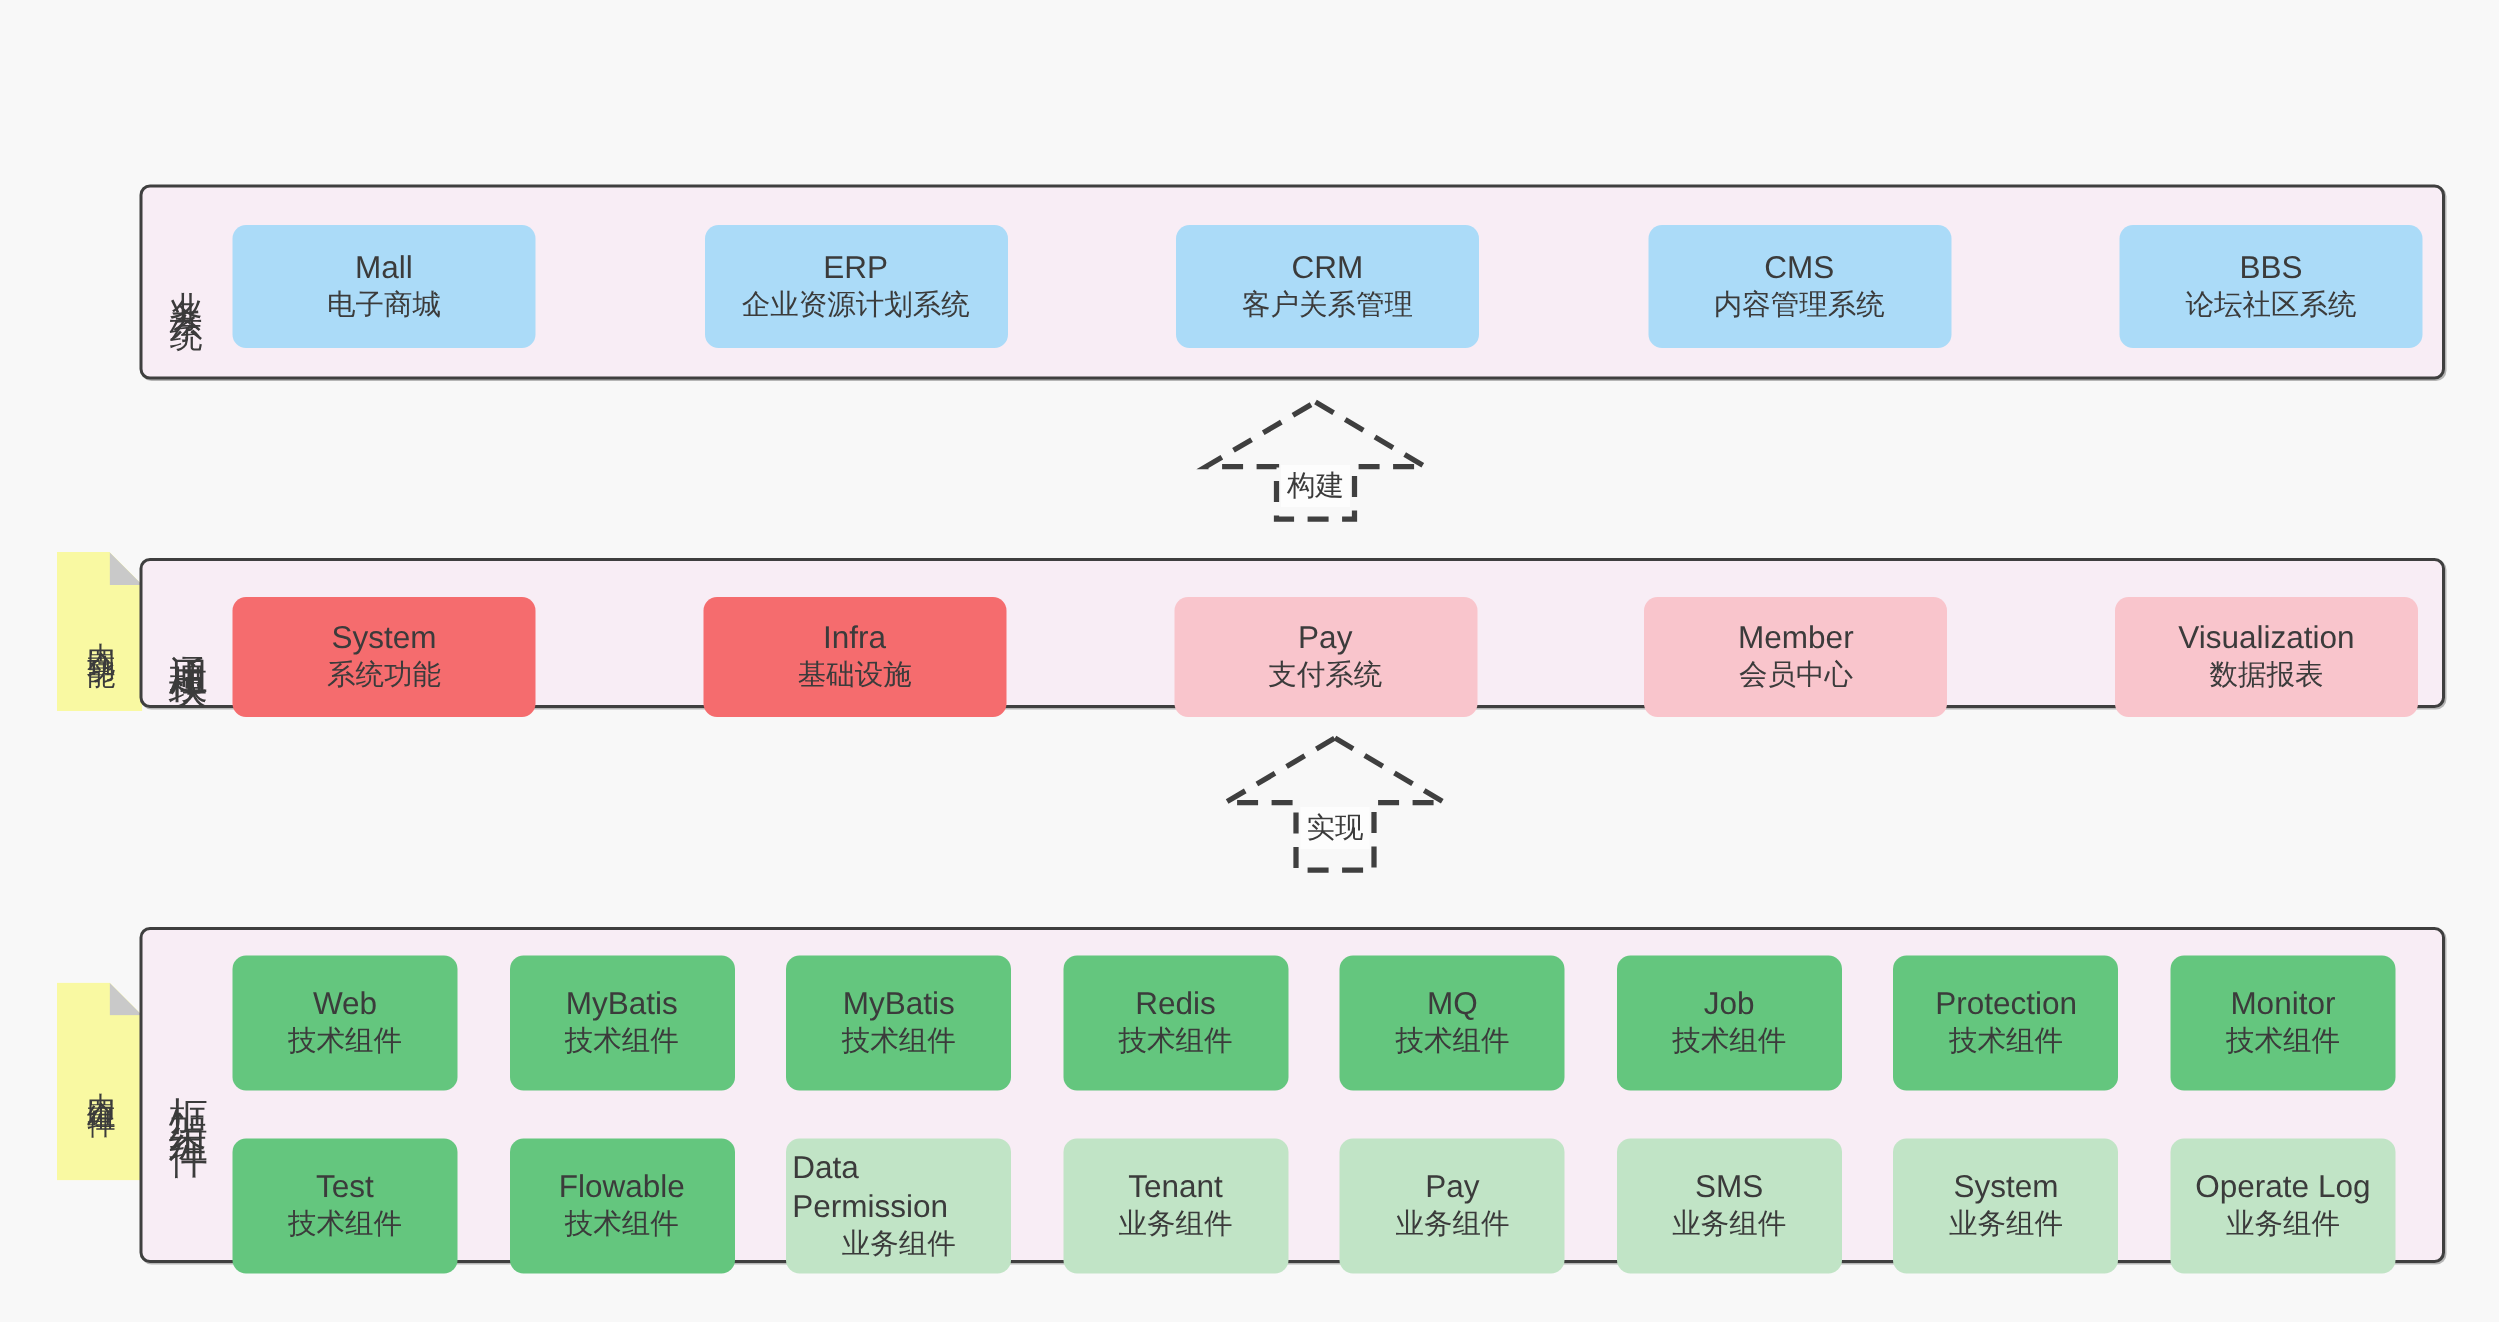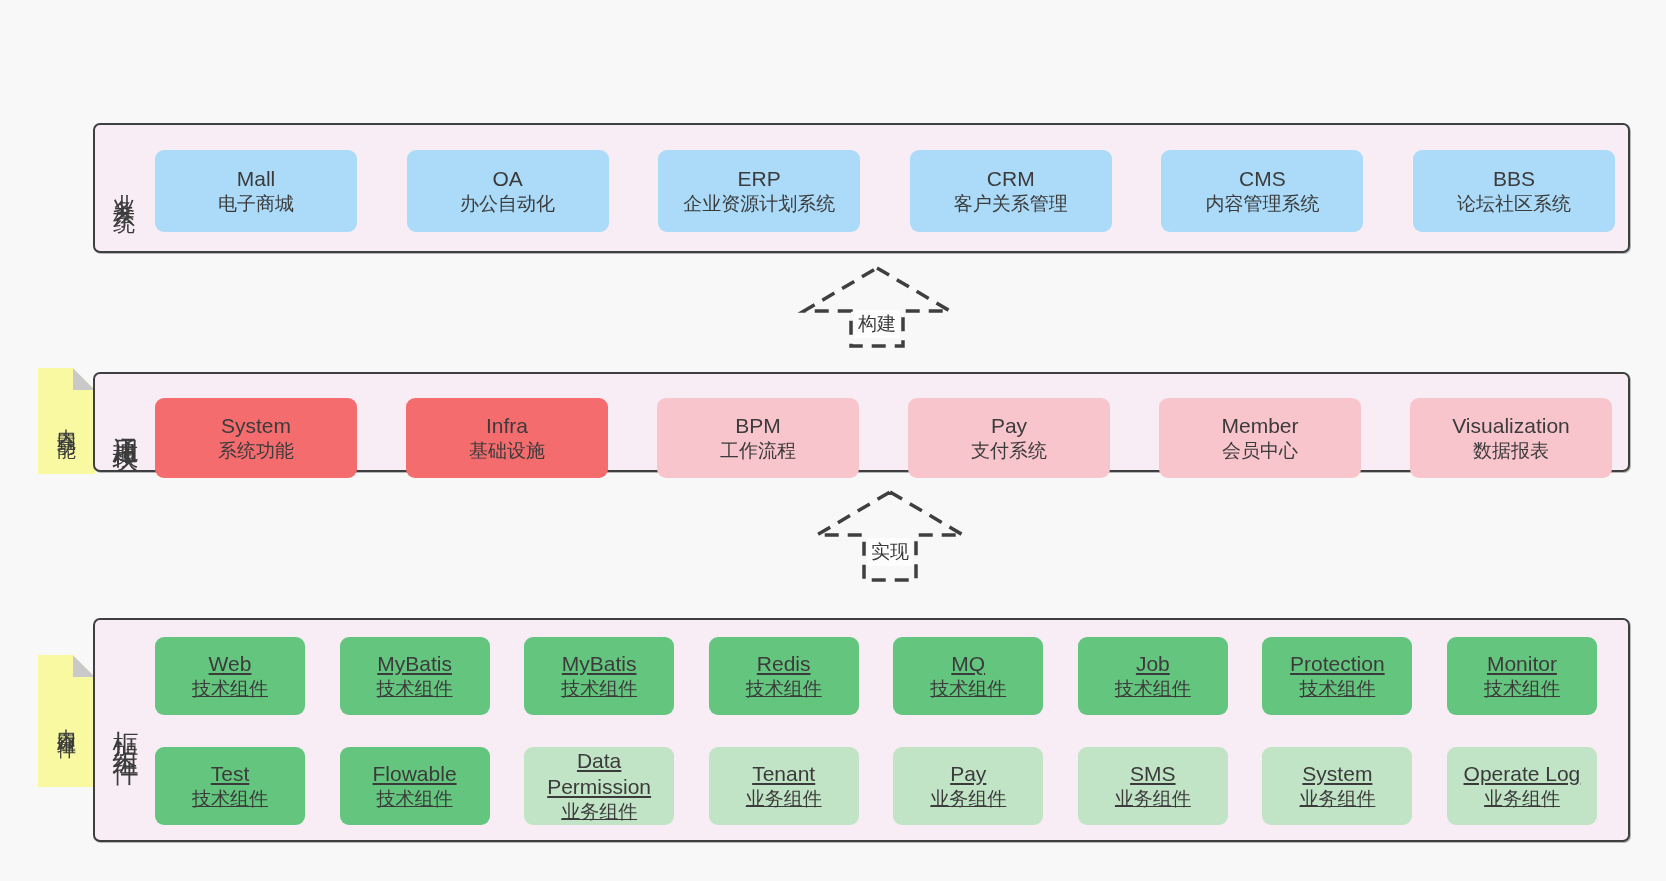--- a/index.html
+++ b/index.html
@@ -35,26 +35,26 @@
 
   .rows{position:absolute;inset:0;display:flex;flex-direction:column;box-sizing:border-box;}
   .layer-0 .rows{padding:25px 13px 23px 60px;}
   .layer-1 .rows{padding:24px 16px 25px 60px;}
   .layer-2 .rows{padding:17px 31px 17px 60px;gap:32px;}
   .row{display:flex;justify-content:space-between;flex:0 0 auto;}
 
   
   .box{
     border-radius:9px;display:flex;flex-direction:column;
-    align-items:center;justify-content:center;text-align:center;
+    align-items:center;justify-content:center;
     color:var(--c-text);box-sizing:border-box;padding:2px 4px;
   }
   .layer-0 .box{width:202px;height:82px;}
   .layer-1 .box{width:202px;height:80px;}
-  .layer-2 .box{width:150px;height:78px;text-decoration:underline;}
+  .layer-2 .box{width:150px;height:90px;}
   .box-title{font-size:21px;line-height:1.26;}
   .box-desc{font-size:19px;line-height:1.26;}
   .blue{background:var(--c-blue);}
   .red{background:var(--c-red);}
   .pink{background:var(--c-pink);}
   .green{background:var(--c-green);}
   .lightgreen{background:var(--c-lightgreen);}
 
   
   .note{
@@ -108,24 +108,20 @@
 
   <section class="layer layer-0">
     <div class="vlabel">业务系统</div>
     <div class="rows">
         <div class="row">
           <div class="box blue">
             <div class="box-title">Mall</div>
             <div class="box-desc">电子商城</div>
           </div>
           <div class="box blue">
-            <div class="box-title">OA</div>
-            <div class="box-desc">办公自动化</div>
-          </div>
-          <div class="box blue">
             <div class="box-title">ERP</div>
             <div class="box-desc">企业资源计划系统</div>
           </div>
           <div class="box blue">
             <div class="box-title">CRM</div>
             <div class="box-desc">客户关系管理</div>
           </div>
           <div class="box blue">
             <div class="box-title">CMS</div>
             <div class="box-desc">内容管理系统</div>
@@ -142,24 +138,20 @@
     <div class="vlabel">通用模块</div>
     <div class="rows">
         <div class="row">
           <div class="box red">
             <div class="box-title">System</div>
             <div class="box-desc">系统功能</div>
           </div>
           <div class="box red">
             <div class="box-title">Infra</div>
             <div class="box-desc">基础设施</div>
-          </div>
-          <div class="box pink">
-            <div class="box-title">BPM</div>
-            <div class="box-desc">工作流程</div>
           </div>
           <div class="box pink">
             <div class="box-title">Pay</div>
             <div class="box-desc">支付系统</div>
           </div>
           <div class="box pink">
             <div class="box-title">Member</div>
             <div class="box-desc">会员中心</div>
           </div>
           <div class="box pink">

